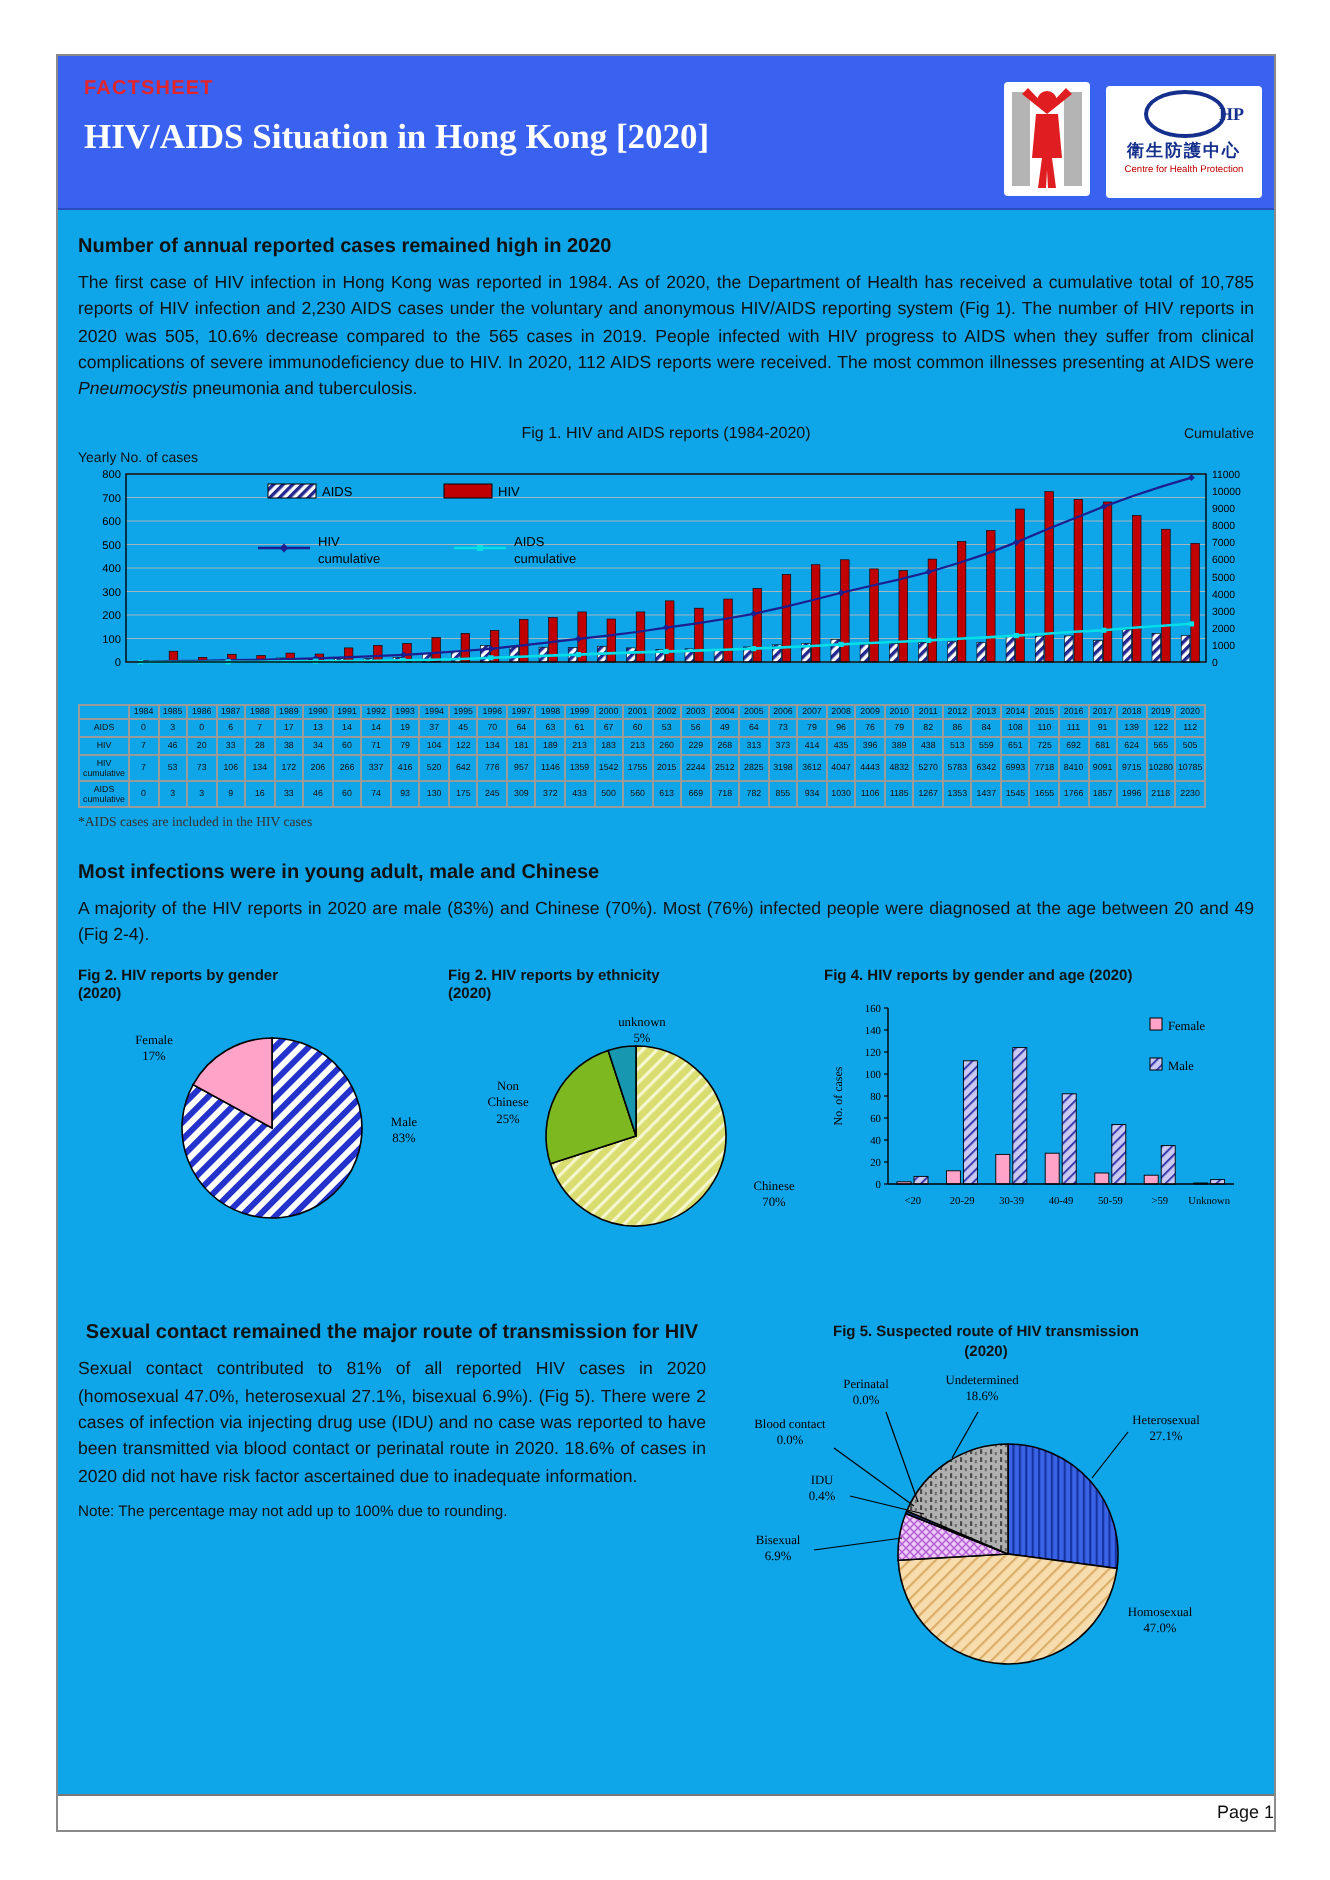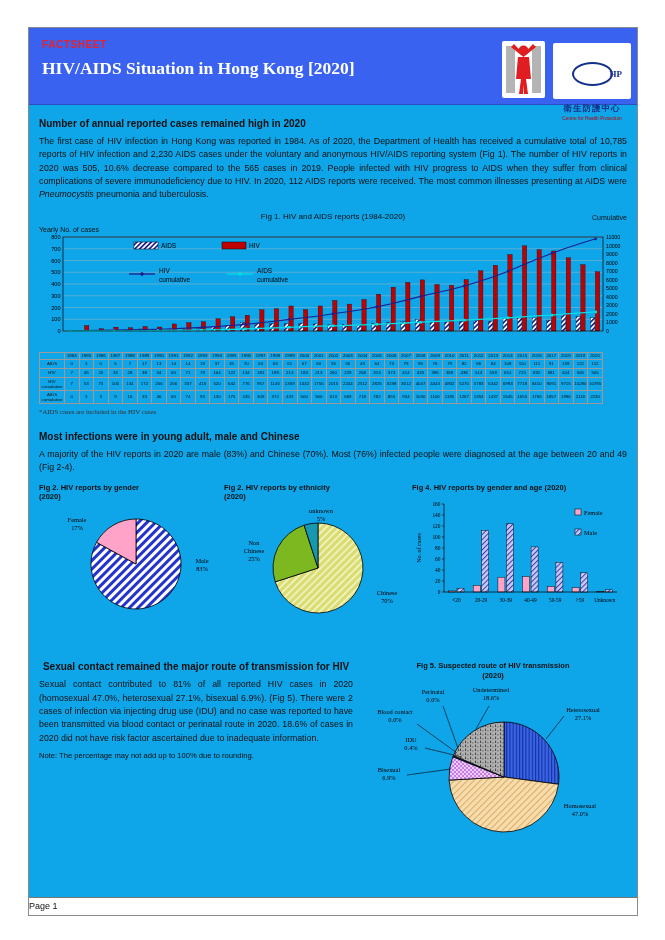--- a/index.html
+++ b/index.html
@@ -4,21 +4,21 @@
 <style>
   html,body{margin:0;padding:0;background:#ffffff;}
   body{width:665px;height:940px;position:relative;font-family:"Liberation Sans",sans-serif;color:#111;}
   .sheet{position:absolute;left:28px;top:27px;width:610px;height:889px;border:1px solid #8a8a8a;background:#0ea5e9;box-sizing:border-box;}
   
   .banner{position:relative;height:77px;background:#3a62f0;box-sizing:border-box;padding:11px 0 0 13px;border-bottom:1px solid #2b4cc0;}
   .eyebrow{font-size:10px;font-weight:bold;color:#e3242b;letter-spacing:.6px;}
   .doc-title{margin-top:8px;font-family:"Liberation Serif",serif;font-weight:bold;font-size:17.5px;color:#ffffff;}
   .dh-logo{position:absolute;right:92px;top:13px;width:43px;height:57px;background:#fff;border-radius:2px;}
   .chp-logo{position:absolute;right:6px;top:15px;width:78px;height:56px;background:#fff;border-radius:2px;text-align:center;box-sizing:border-box;padding-top:2px;}
-  .chp-emblem{width:41px;height:24px;margin:17px auto;border:2px solid #15308c;border-radius:50%;box-sizing:border-box;
+  .chp-emblem{width:41px;height:24px;margin:0 auto;border:2px solid #15308c;border-radius:50%;box-sizing:border-box;
       font-family:"Liberation Serif",serif;font-weight:bold;font-size:9px;color:#15308c;line-height:20px;padding-left:36px;}
   .chp-cn{font-size:8.5px;font-weight:bold;color:#15308c;letter-spacing:1px;margin-top:1px;}
   .chp-en{font-size:4.8px;color:#c00000;margin-top:1px;}
   
   .content{padding:0 10px;}
   .sec-heading{font-size:10px;font-weight:bold;margin:13px 0 6px 0;}
   .para{font-size:8.8px;line-height:1.52;text-align:justify;}
   
   .fig1-block{margin-top:9px;}
   .fig1-head{position:relative;height:22px;}
@@ -34,21 +34,21 @@
   .fig-title{font-size:7.5px;font-weight:bold;line-height:1.25;}
   .fig2{width:185px;} .fig3{width:188px;} .fig4{width:215px;}
   
   .sec3-row{display:flex;margin-top:38px;}
   .sec3-left{width:314px;}
   .sec3-left .sec-heading{margin-top:0;text-align:center;}
   .note{font-size:7.6px;margin-top:6px;}
   .fig5-col{flex:1;text-align:center;padding-left:6px;}
   
   .footer{position:absolute;left:0;right:0;bottom:0;height:17px;border-top:1px solid #777;
-     text-align:left;font-size:9px;line-height:16px;background:#fff;}
+     text-align:right;font-size:9px;line-height:16px;background:#fff;}
   svg{display:block;margin:0 auto;}
   .hiddensvg{position:absolute;width:0;height:0;overflow:hidden;}
 </style>
 </head>
 <body>
 
 <svg class="hiddensvg" aria-hidden="true">
     <defs id="shared-defs">
  <pattern id="patAids" patternUnits="userSpaceOnUse" width="3.4" height="3.4" patternTransform="rotate(45)">
    <rect width="3.4" height="3.4" fill="#fff"></rect>

